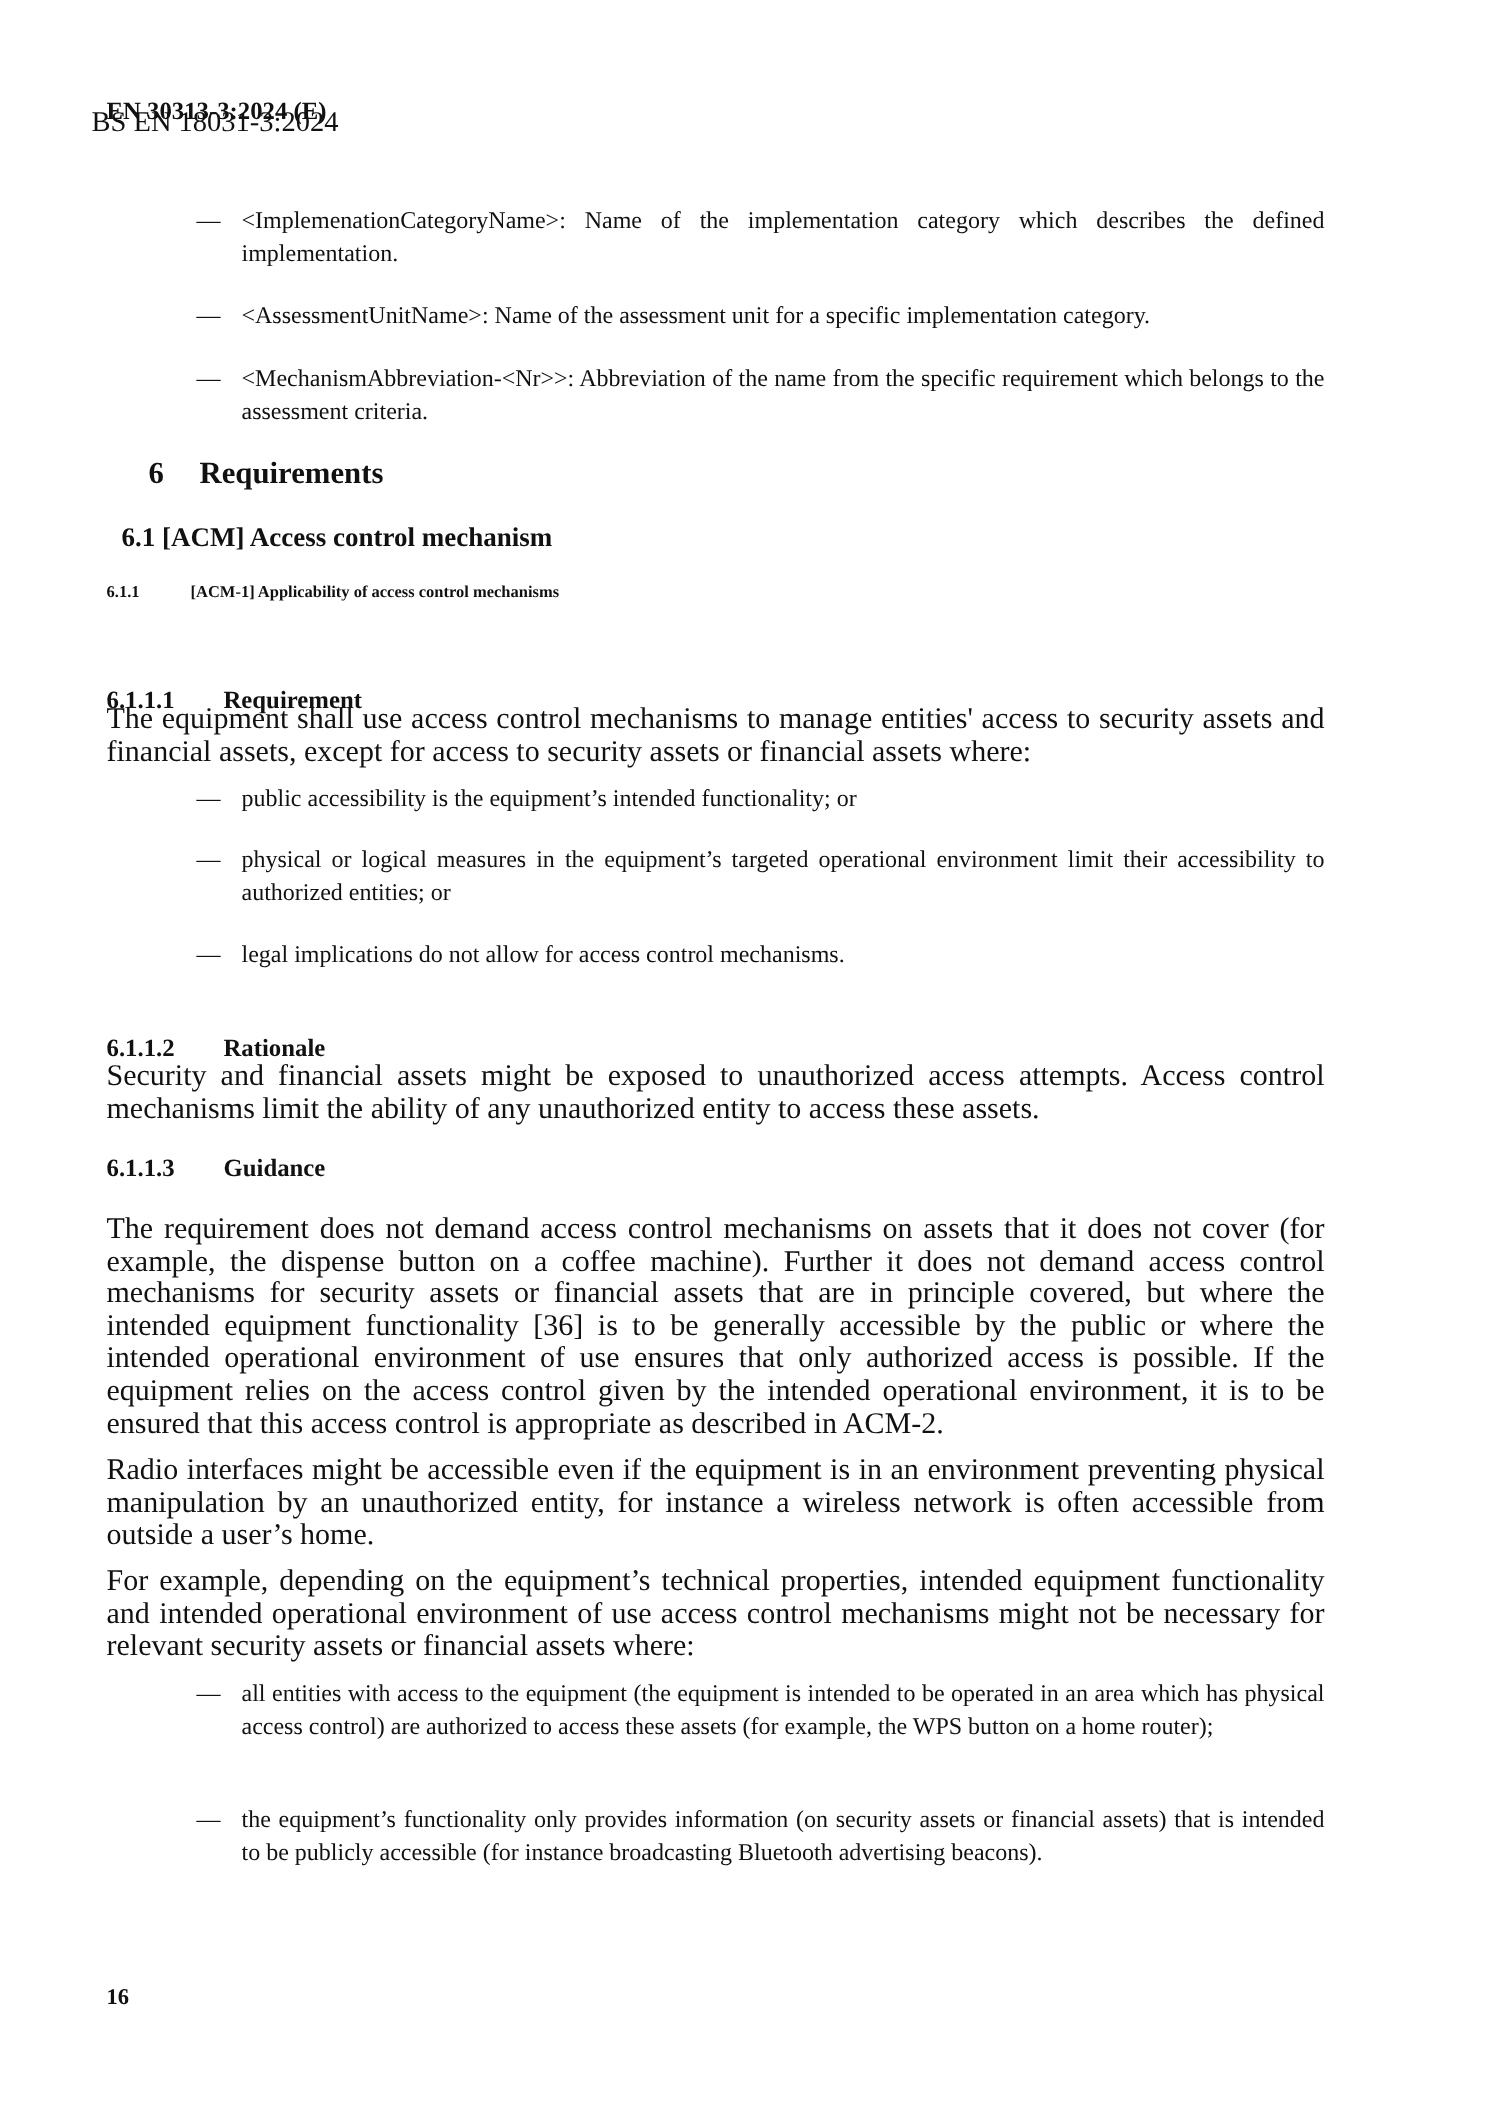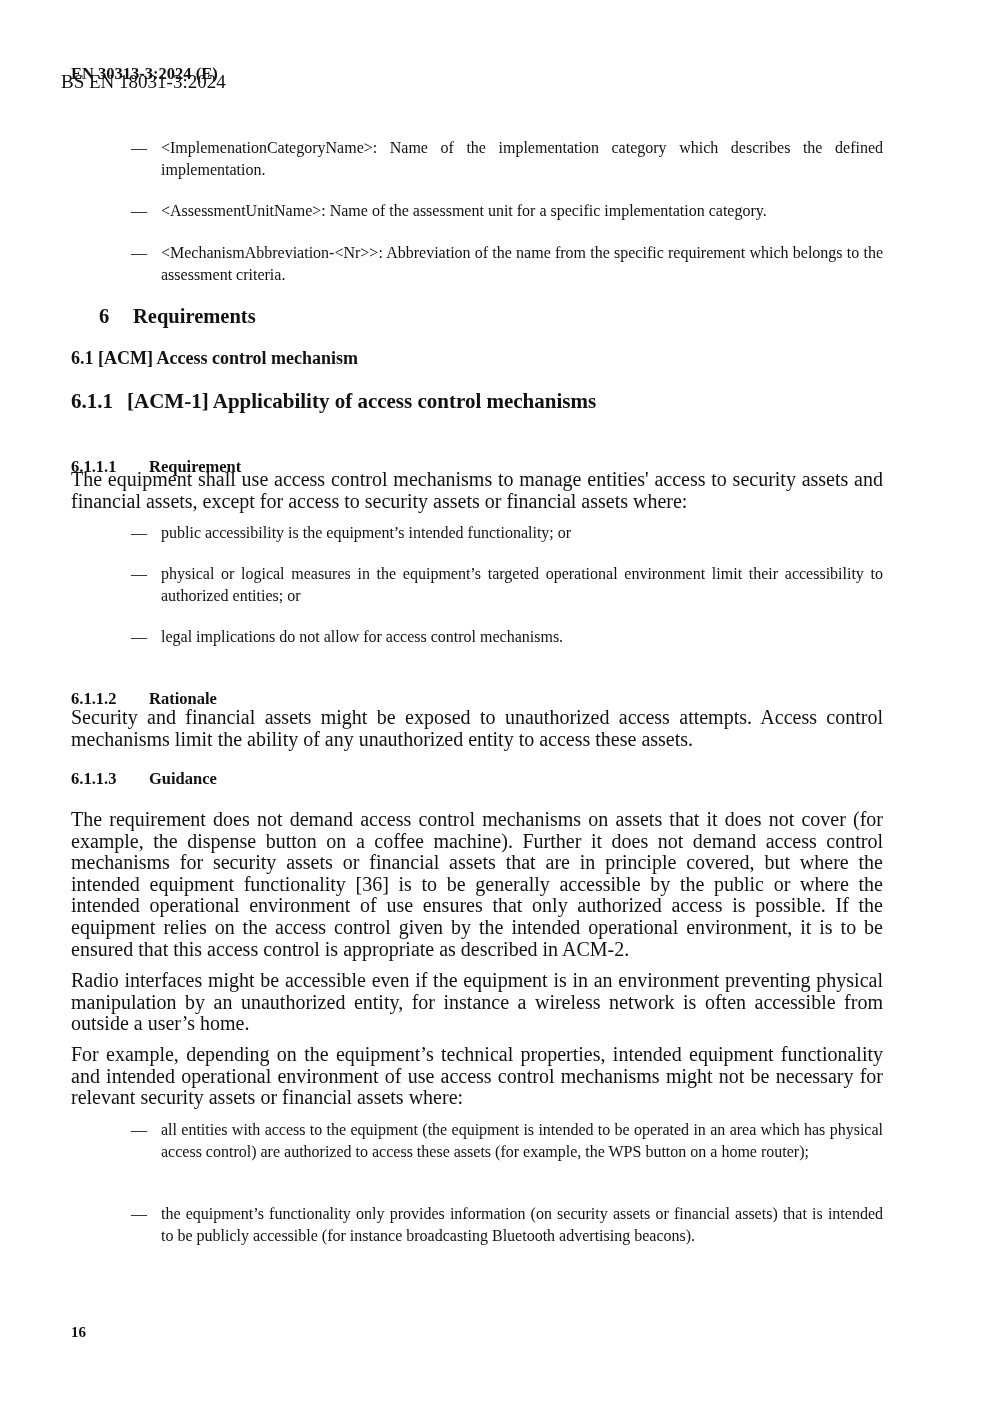--- a/index.html
+++ b/index.html
@@ -6,22 +6,22 @@
   body {
     width: 992px; height: 1403px; position: relative; overflow: hidden;
     font-family: "Liberation Serif", "DejaVu Serif", serif;
     color: #111111;
   }
   .hdr1 { position: absolute; left: 61px; top: 31px; font-size: 19px; margin-top: 40px; }
   .hdr2 { position: absolute; left: 71px; top: 64px; font-size: 16.5px; font-weight: bold; }
   .blk { position: absolute; left: 71px; width: 812px; font-size: 20px; line-height: 21.6px; text-align: justify; }
   .h1 { position: absolute; left: 71px; font-size: 20.5px; font-weight: bold; }
   .h1 .num { display: inline-block; width: 34px; }
-  .h2 { position: absolute; left: 71px; font-size: 18px; font-weight: bold; }
-  .h3 { position: absolute; left: 71px; font-size: 21px; font-weight: bold; }
+  .h2 { position: absolute; left: 81px; font-size: 18px; font-weight: bold; }
+  .h3 { position: absolute; left: 71px; font-size: 11px; font-weight: bold; }
   .h3 .num { display: inline-block; width: 56px; }
   .h4 { position: absolute; left: 71px; font-size: 16.5px; font-weight: bold; }
   .h4 .num { display: inline-block; width: 78px; }
   .li { position: absolute; left: 131px; width: 752px; font-size: 16px; line-height: 21.6px; text-align: justify; }
   .li .dash { position: absolute; left: 0; top: 0; }
   .li .txt { display: block; margin-left: 30px; }
   .pnum { position: absolute; left: 71px; top: 1324px; font-size: 15px; font-weight: bold; }
 </style>
 </head>
 <body>

